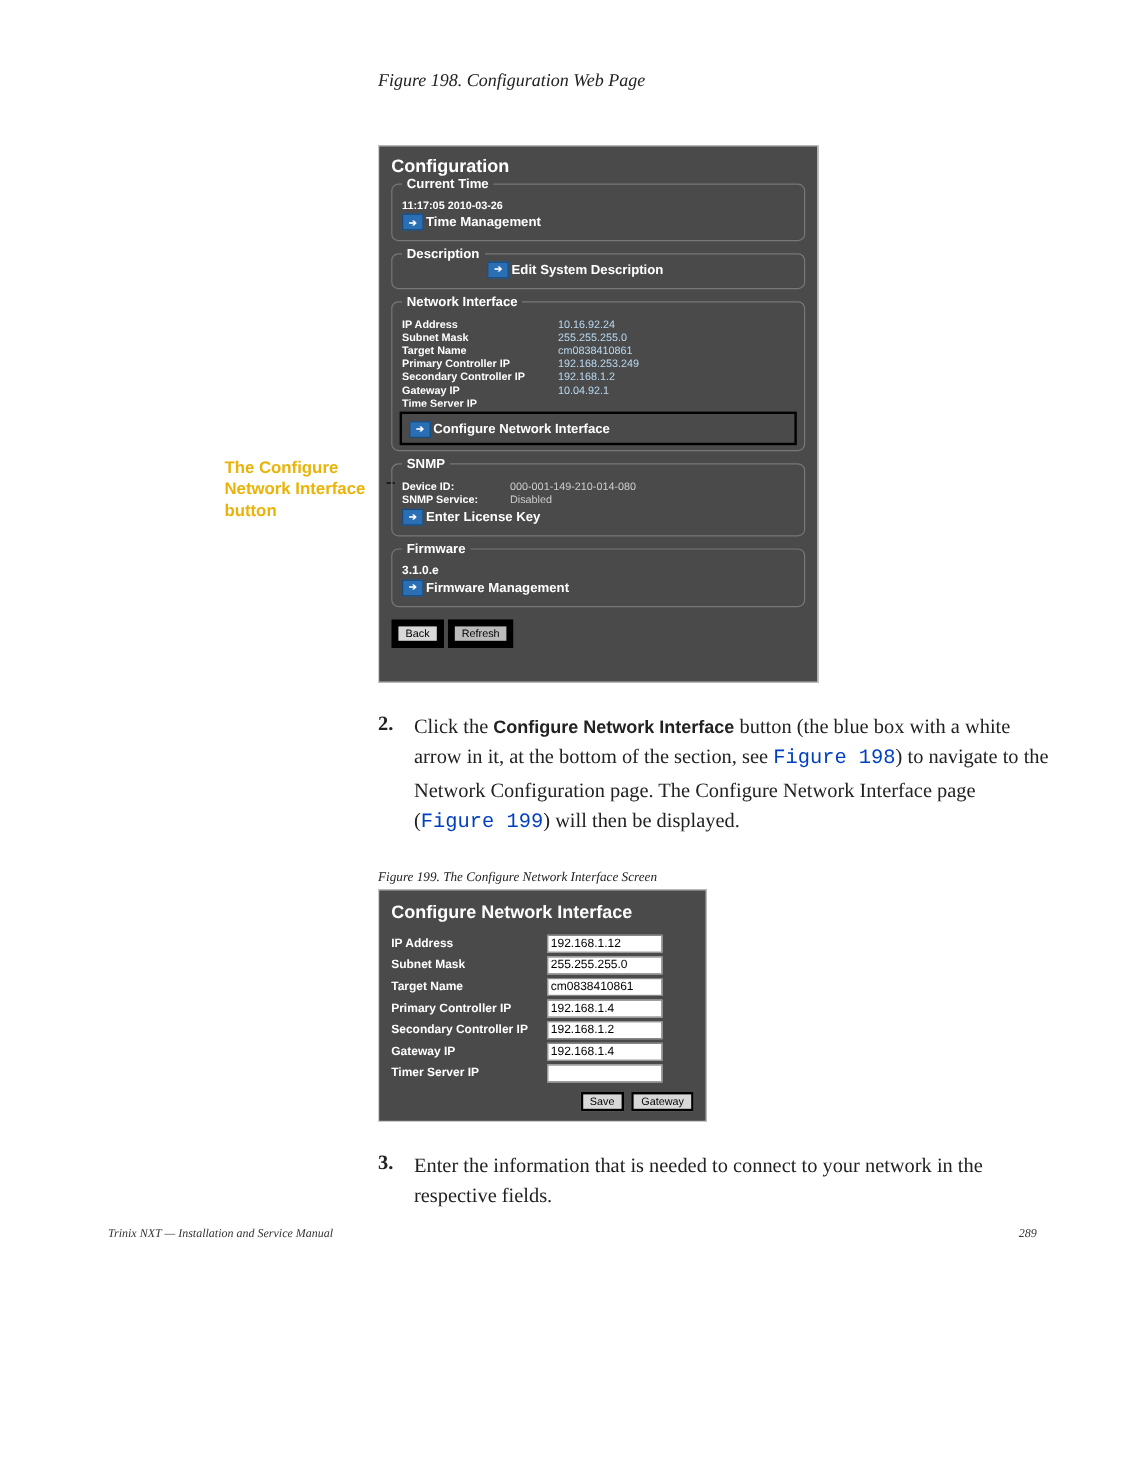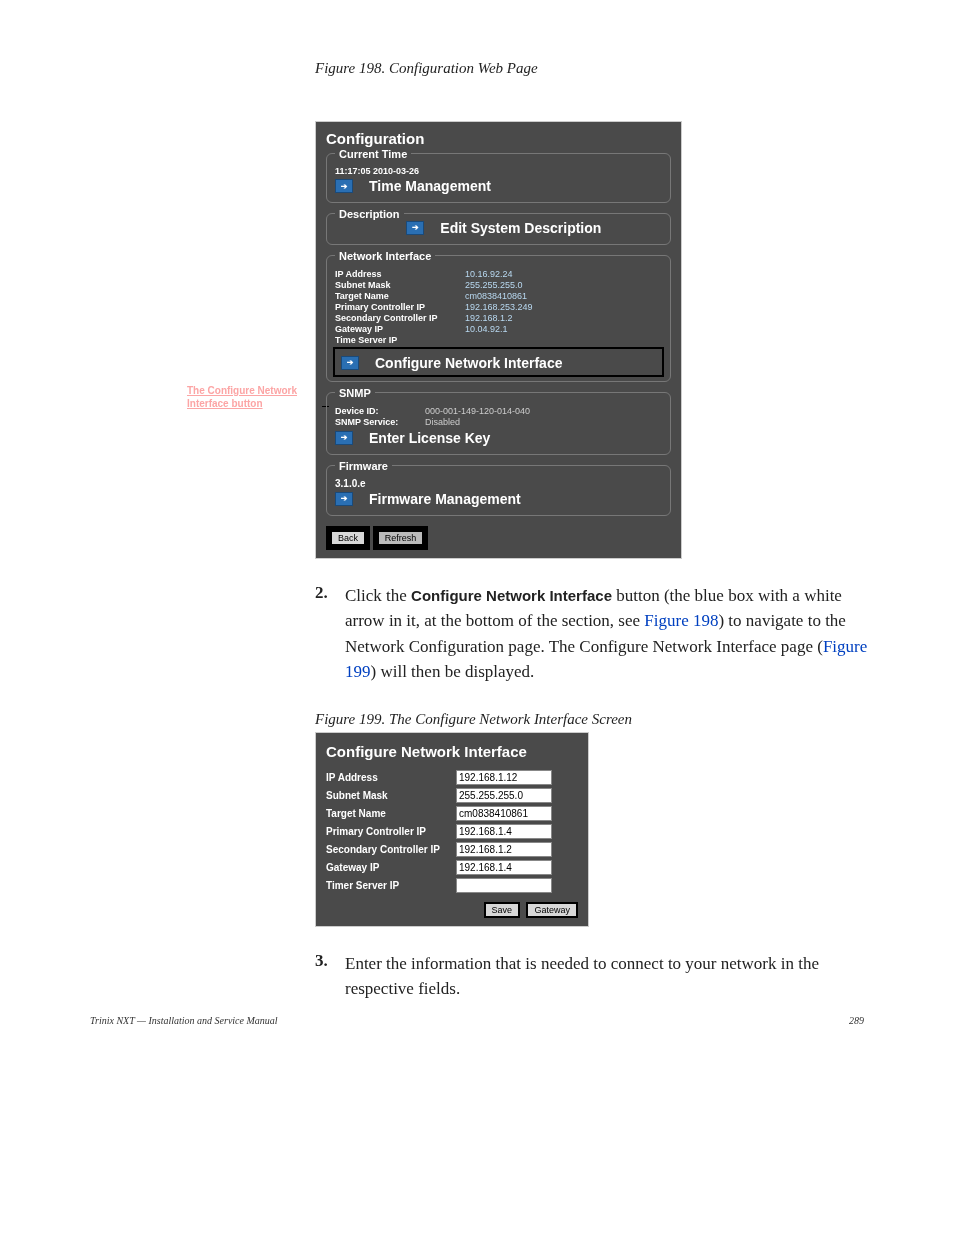--- a/index.html
+++ b/index.html
@@ -18,34 +18,34 @@
   }
   .figcaption {
     font-style: italic;
     font-size: 15px;
     margin-bottom: 4px;
     margin-left: 225px;
     color: #222;
   }
   .figcaption2 {
     font-style: italic;
-    font-size: 15px;
+    font-size: 11px;
     margin-bottom: 4px;
     margin-left: 225px;
     color: #222;
   }
   .screenshot1 {
     margin-left: 225px;
     width: 345px;
     background: #4a4a4a;
     border: 1px solid #ccc;
     color: #fff;
     font-family: Arial, Helvetica, sans-serif;
     font-size: 10px;
-    padding: 8px 10px 8px 10px;
+    padding: 8px 10px 28px 10px;
     position: relative;
     margin-top: 44px;
   }
   .screenshot1 h1 {
     font-size: 15px;
     font-weight: bold;
     margin: 0 0 6px 0;
     color: #fff;
     font-family: Arial, Helvetica, sans-serif;
   }
@@ -62,22 +62,22 @@
     background: #4a4a4a;
     padding: 0 4px;
     font-size: 11px;
     font-weight: bold;
     color: #fff;
     display: inline-block;
   }
   .blue-btn {
     display: inline-flex;
     align-items: center;
-    gap: 16px;
-    font-size: 14px;
+    gap: 2px;
+    font-size: 11px;
     font-weight: bold;
     color: #fff;
     margin-top: 2px;
   }
   .blue-box {
     width: 16px;
     height: 12px;
     background: #2a6fb3;
     border: 1px solid #1a4a7a;
     display: inline-flex;
@@ -107,26 +107,25 @@
     border: 6px solid #000000;
     font-family: Arial, sans-serif;
   }
   .gray-btn.dark { background: #bbb; }
 
   .callout {
     position: absolute;
     left: -140px;
     width: 150px;
     font-family: Arial, Helvetica, sans-serif;
-    font-size: 10px;
-    font-weight: bold;
-    color: #fca5a5;
+    font-size: 14px;
+    font-weight: bold;
+    color: #eab308;
     text-align: left;
     line-height: 1.3;
-    text-decoration: underline;
   }
   .callout-line {
     position: absolute;
     height: 1px;
     background: #000;
   }
 
   .step {
     display: flex;
     margin: 24px 0 8px 225px;
@@ -137,21 +136,21 @@
     font-size: 17px;
     width: 30px;
     flex-shrink: 0;
   }
   .step .text {
     font-size: 17px;
     line-height: 1.5;
     font-family: "Palatino Linotype", Palatino, "Times New Roman", serif;
   }
   .bold-sans { font-family: Arial, Helvetica, sans-serif; font-weight: bold; font-size: 15px; }
-  .link { color: #0040c0; }
+  .link { color: #0040c0; font-family: Liberation Mono, monospace; }
 
   .screenshot2 {
     margin-left: 225px;
     width: 252px;
     background: #4a4a4a;
     border: 1px solid #ccc;
     color: #fff;
     font-family: Arial, Helvetica, sans-serif;
     padding: 10px 10px 8px 10px;
   }
@@ -265,21 +264,21 @@
 
       <div class="callout" style="top:128px;">The Configure Network Interface button</div>
       <div class="callout-line" style="top:150px; left:-5px; width:7px;"></div>
     </div>
 
     <div class="fieldset">
       <span class="legend">SNMP</span>
       <div style="margin-top:-6px;">
         <div class="kv">
             <span class="k" style="width:80px;">Device ID:</span>
-            <span class="v" style="color:#ccc;">000-001-149-120-014-040</span>
+            <span class="v" style="color:#ccc;">000-001-149-210-014-080</span>
           </div>
         <div class="kv">
             <span class="k" style="width:80px;">SNMP Service:</span>
             <span class="v" style="color:#ccc;">Disabled</span>
           </div>
       </div>
       <div class="blue-btn">
         <span class="blue-box"></span>
         <span>Enter License Key</span>
       </div>

